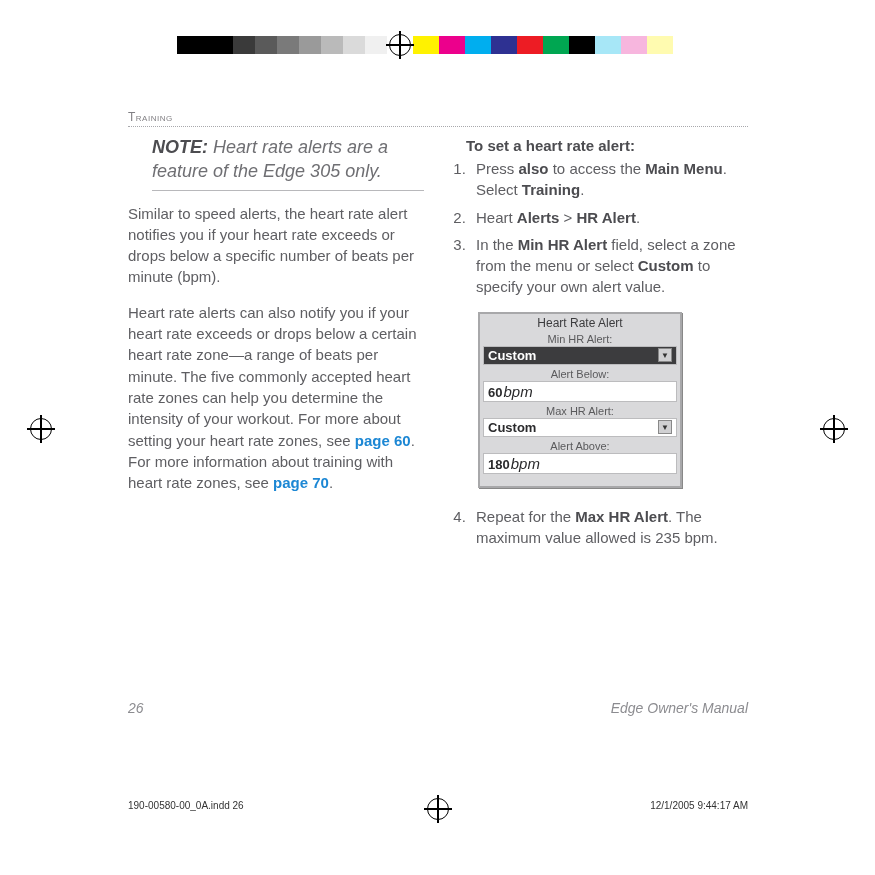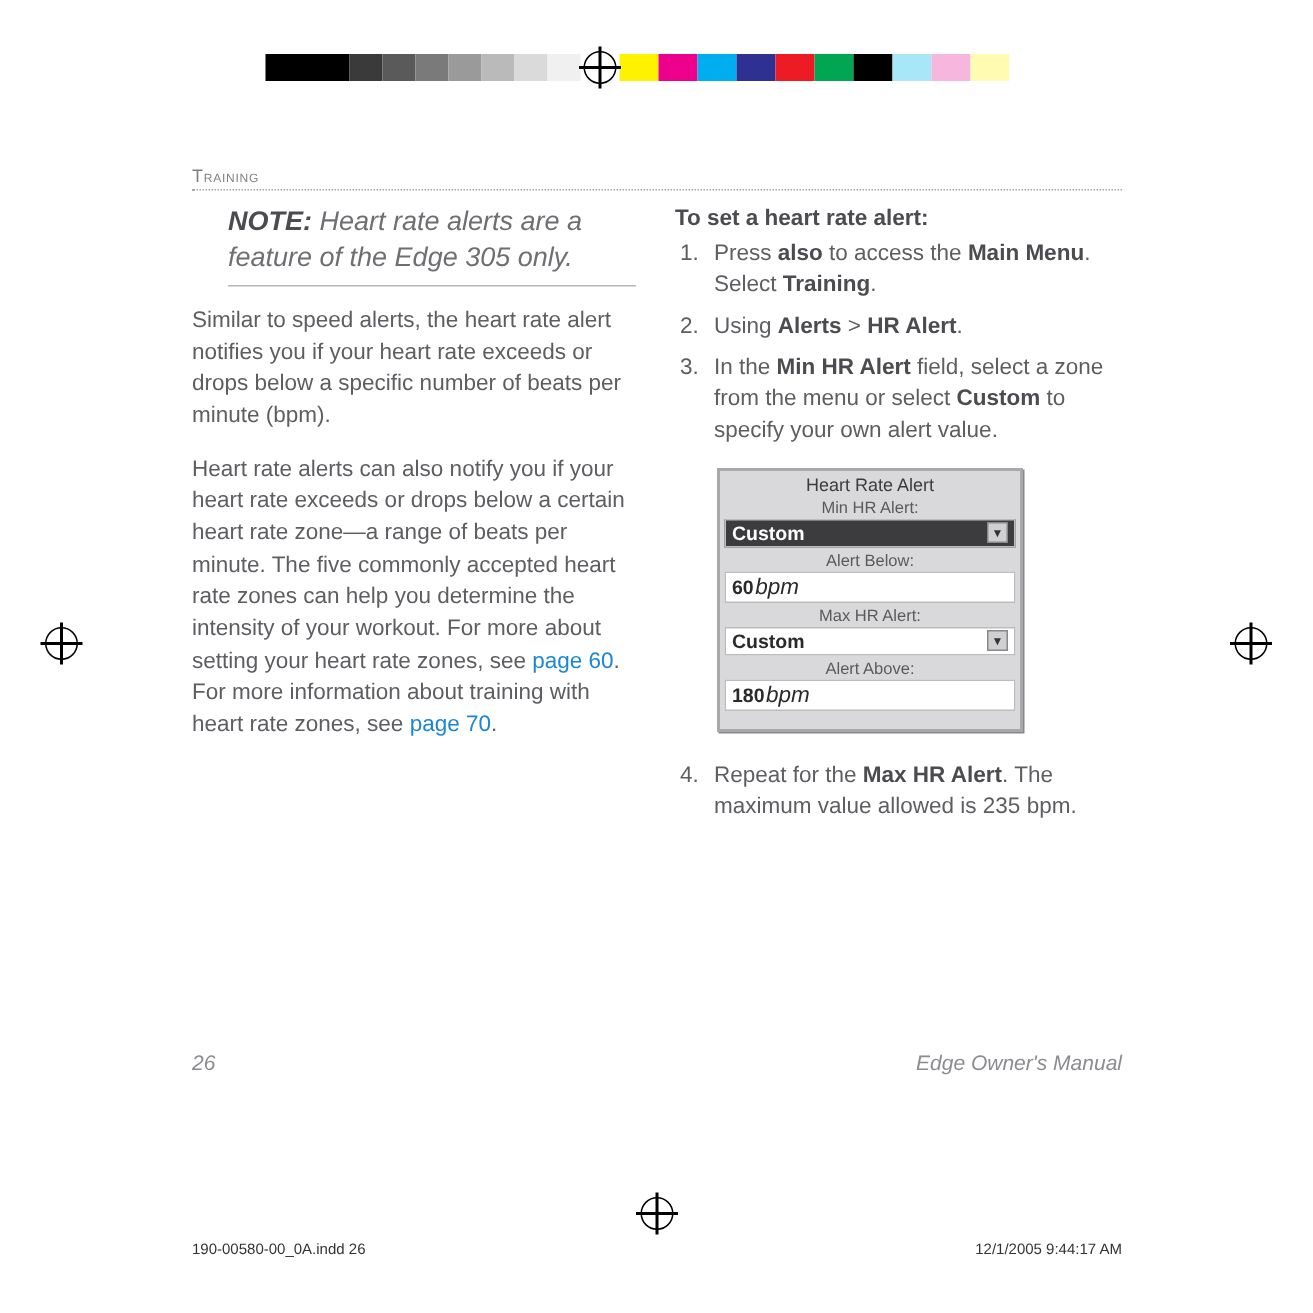--- a/index.html
+++ b/index.html
@@ -94,26 +94,26 @@
     padding-bottom: 6px;
     margin-bottom: 12px;
     margin-left: 24px;
   }
   p.body {
     font-size: 15px;
     color: #5e5e62;
     line-height: 1.42;
     margin: 0 0 14px 0;
   }
-  .link { color: #1c87d4; }
+  .link { color: #1c87d4; font-weight: bold; }
   .subhead {
     font-size: 15px;
     color: #4c4c50;
     font-weight: bold;
-    margin: 2px 0 4px 0;
+    margin: 2px 0 4px 16px;
   }
   ol {
     margin: 0; padding-left: 20px;
     color: #5e5e62;
     font-size: 15px;
     line-height: 1.42;
   }
   ol li { padding-left: 6px; margin-bottom: 6px; }
   .bold { font-weight: bold; color: #4c4c50; }
   .device {
@@ -138,21 +138,21 @@
   .dev-arrow {
     width:12px; height:12px; background:#d0d0d2; border:1px solid #888;
     display:flex; align-items:center; justify-content:center; font-size:8px; color:#333;
   }
   .footer {
     position:absolute; top: 700px; left:128px; width:620px;
     display:flex; justify-content:space-between;
     font-style: italic; color:#8c8c90; font-size:14px;
   }
   .prepress {
-    position:absolute; top: 828px; left:128px; width:620px;
+    position:absolute; top: 800px; left:128px; width:620px;
     display:flex; justify-content:space-between;
     font-size: 10px; color:#333;
   }
 </style>
 </head>
 <body>
 
 <div class="reg-top">
   <div class="colorbar">
     <div class="blk"></div>
@@ -192,21 +192,21 @@
       </div>
       <p class="body">Similar to speed alerts, the heart rate alert notifies you if your heart rate exceeds or drops below a specific number of beats per minute (bpm).</p>
       <p class="body">
         <span>Heart rate alerts can also notify you if your heart rate exceeds or drops below a certain heart rate zone—a range of beats per minute. The five commonly accepted heart rate zones can help you determine the intensity of your workout. For more about setting your heart rate zones, see </span><span class="link">page 60</span><span>. For more information about training with heart rate zones, see </span><span class="link">page 70</span><span>.</span>
       </p>
     </div>
     <div class="col">
       <div class="subhead">To set a heart rate alert:</div>
       <ol>
         <li><span>Press </span><span class="bold">also</span><span> to access the </span><span class="bold">Main Menu</span><span>. Select </span><span class="bold">Training</span><span>.</span></li>
-        <li><span>Using </span><span class="bold">Alerts</span><span> &gt; </span><span class="bold">HR Alert</span><span>.</span></li>
+        <li><span>Heart </span><span class="bold">Alerts</span><span> &gt; </span><span class="bold">HR Alert</span><span>.</span></li>
         <li><span>In the </span><span class="bold">Min HR Alert</span><span> field, select a zone from the menu or select </span><span class="bold">Custom</span><span> to specify your own alert value.</span></li>
       </ol>
 
       <div class="device">
         <div class="dev-title">Heart Rate Alert</div>
         <div class="dev-label">Min HR Alert:</div>
         <div class="dev-field sel">
           <span>Custom</span>
             <span class="dev-arrow">▼</span>
         </div>

